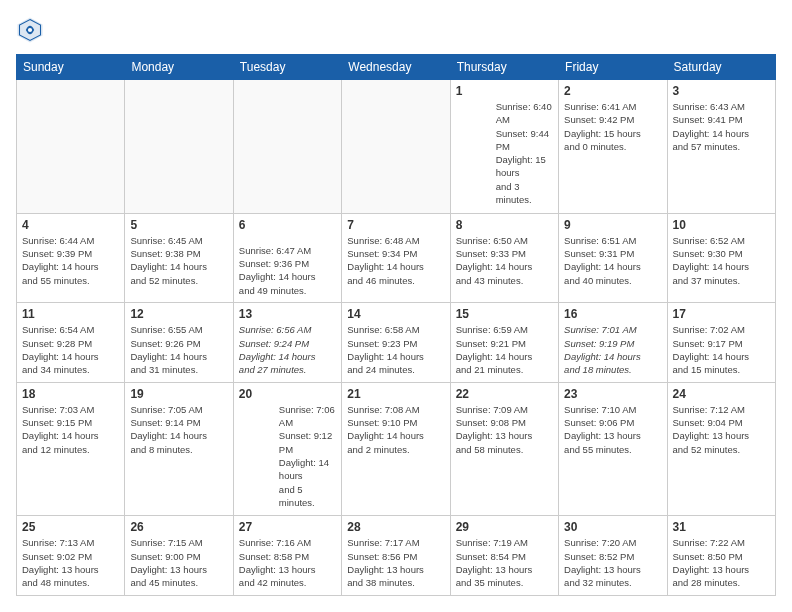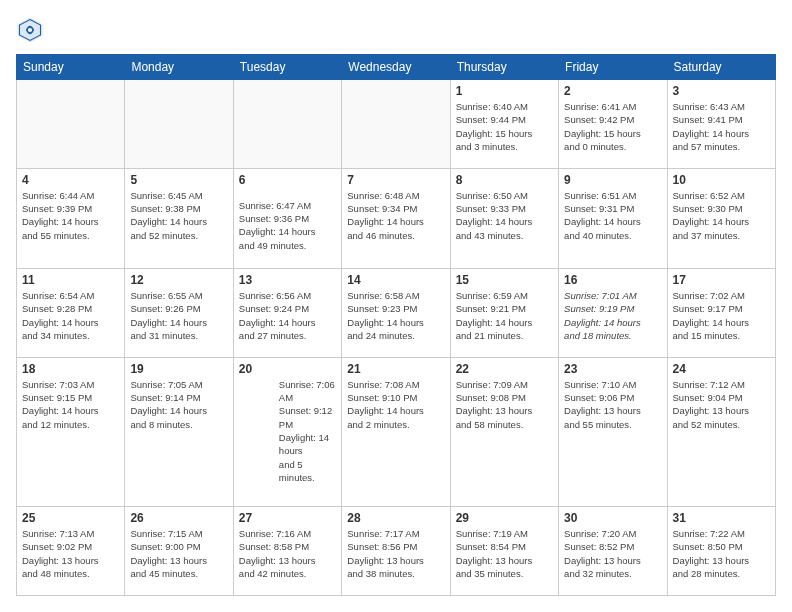--- a/index.html
+++ b/index.html
@@ -133,21 +133,21 @@
         </tr>
     </thead>
     <tbody id="calendar-body">
         <tr>
           <td class="empty"></td>
           <td class="empty"></td>
           <td class="empty"></td>
           <td class="empty"></td>
           <td>
             <div class="day-number">1</div>
-            <div class="day-info" style="white-space: pre-line;">Sunrise: 6:40 AM
+            <div class="day-info" style="white-space: pre-line; margin-left: 40px;">Sunrise: 6:40 AM
 Sunset: 9:44 PM
 Daylight: 15 hours
 and 3 minutes.</div>
           </td>
           <td>
             <div class="day-number">2</div>
             <div class="day-info" style="white-space: pre-line;">Sunrise: 6:41 AM
 Sunset: 9:42 PM
 Daylight: 15 hours
 and 0 minutes.</div>
@@ -221,21 +221,21 @@
           </td>
           <td>
             <div class="day-number">12</div>
             <div class="day-info" style="white-space: pre-line;">Sunrise: 6:55 AM
 Sunset: 9:26 PM
 Daylight: 14 hours
 and 31 minutes.</div>
           </td>
           <td>
             <div class="day-number">13</div>
-            <div class="day-info" style="white-space: pre-line;">Sunrise: 6:56 AM
+            <div class="day-info" style="white-space: pre-line; font-style: italic;">Sunrise: 6:56 AM
 Sunset: 9:24 PM
 Daylight: 14 hours
 and 27 minutes.</div>
           </td>
           <td>
             <div class="day-number">14</div>
             <div class="day-info" style="white-space: pre-line;">Sunrise: 6:58 AM
 Sunset: 9:23 PM
 Daylight: 14 hours
 and 24 minutes.</div>

